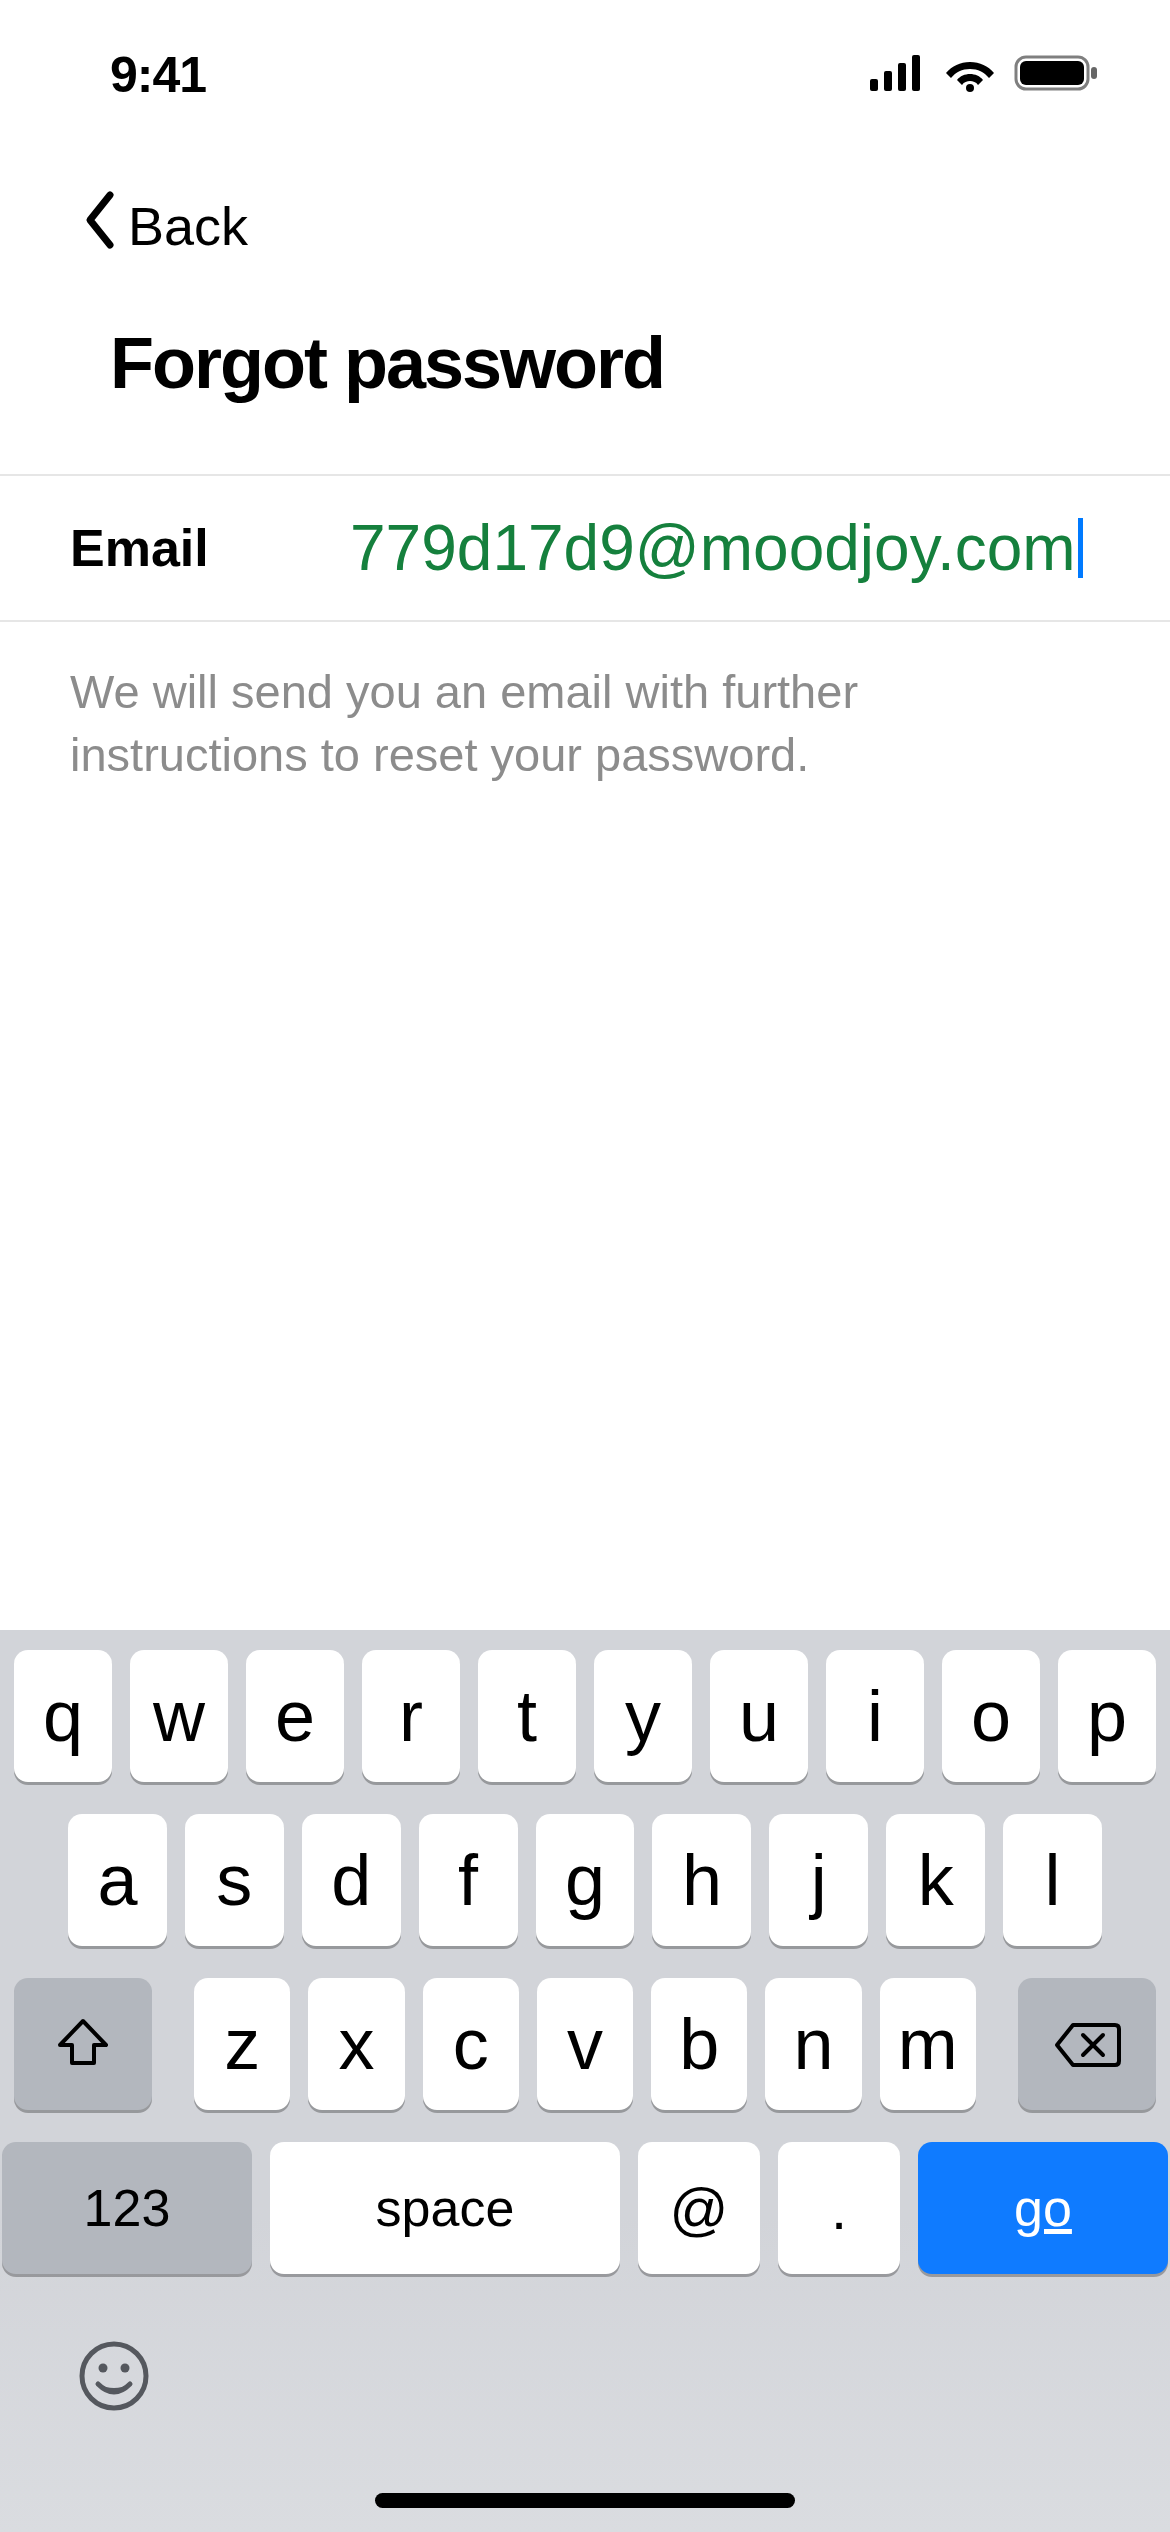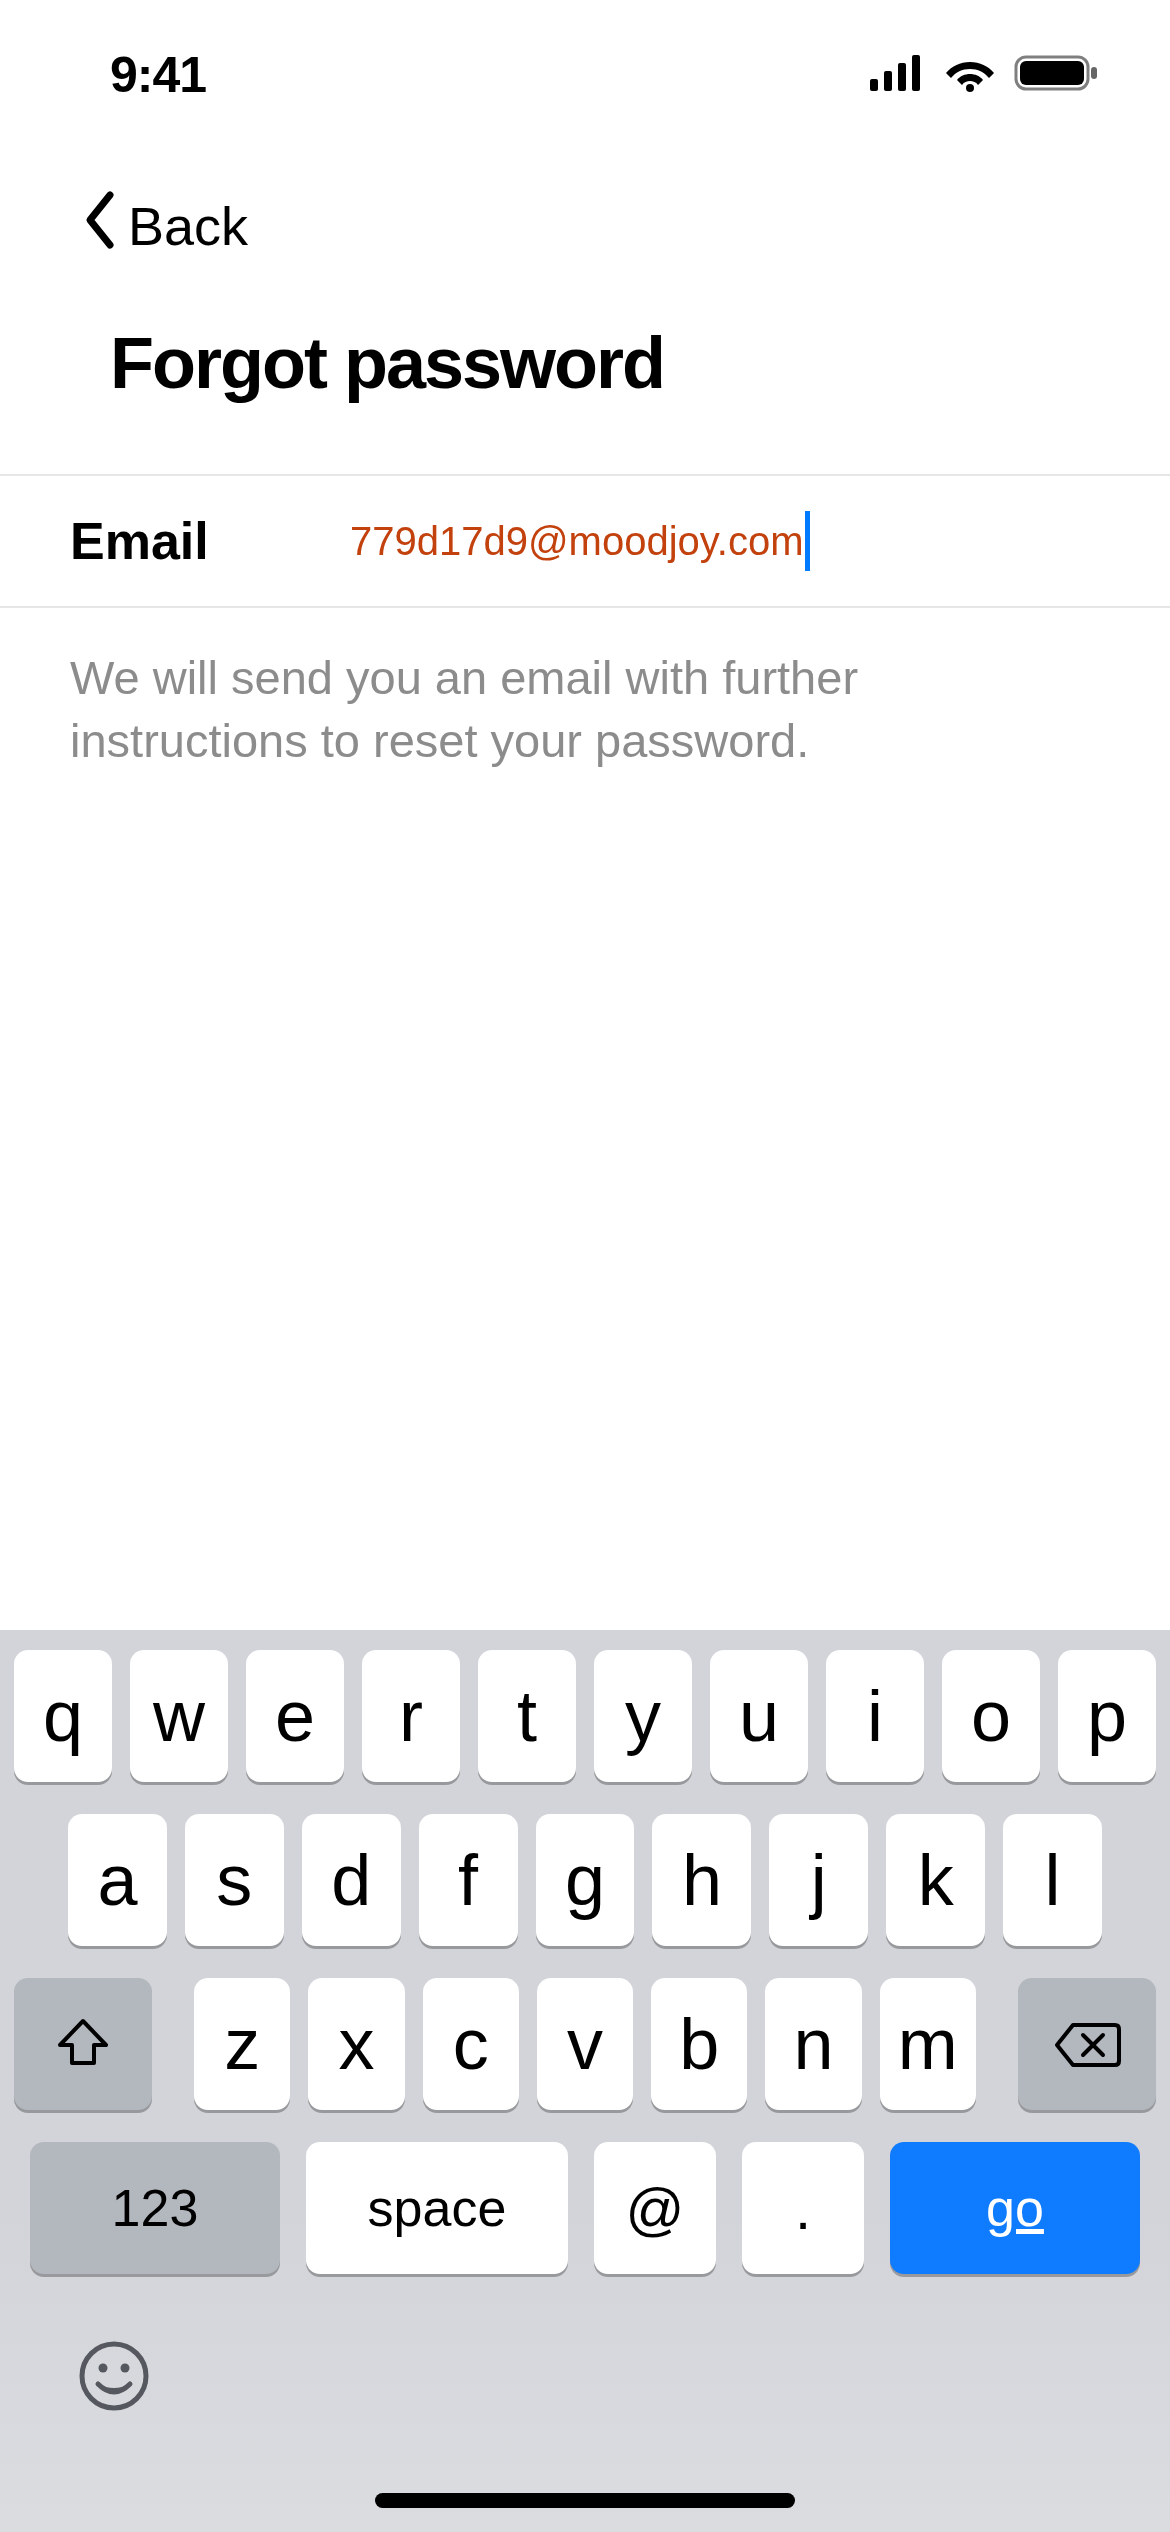--- a/index.html
+++ b/index.html
@@ -74,22 +74,22 @@
     font-weight: 600;
     width: 280px;
     color: #000;
   }
   .field-input-wrap {
     display: flex;
     align-items: center;
     flex: 1;
   }
   .field-input {
-    font-size: 40px;
-    color: #c2410c;
+    font-size: 64px;
+    color: #15803d;
     border: none;
     outline: none;
     background: transparent;
     font-family: inherit;
   }
   .cursor {
     width: 5px;
     height: 60px;
     background: #007aff;
     margin-left: 2px;
@@ -140,22 +140,22 @@
     user-select: none;
   }
   .key.special {
     background: #b3b7be;
   }
   .key.shift, .key.backspace {
     flex: 0 0 138px;
   }
   .kb-row-4 {
     display: flex;
-    gap: 26px;
-    padding: 0 30px;
+    gap: 18px;
+    padding: 0 2px;
     margin-bottom: 28px;
   }
   .key-123 { flex: 0 0 250px; font-size: 52px; background: #b3b7be; }
   .key-space { flex: 1; font-size: 52px; }
   .key-at { flex: 0 0 122px; font-size: 58px; }
   .key-dot { flex: 0 0 122px; font-size: 58px; }
   .key-go {
     flex: 0 0 250px;
     font-size: 52px;
     background: #0f7bff;

